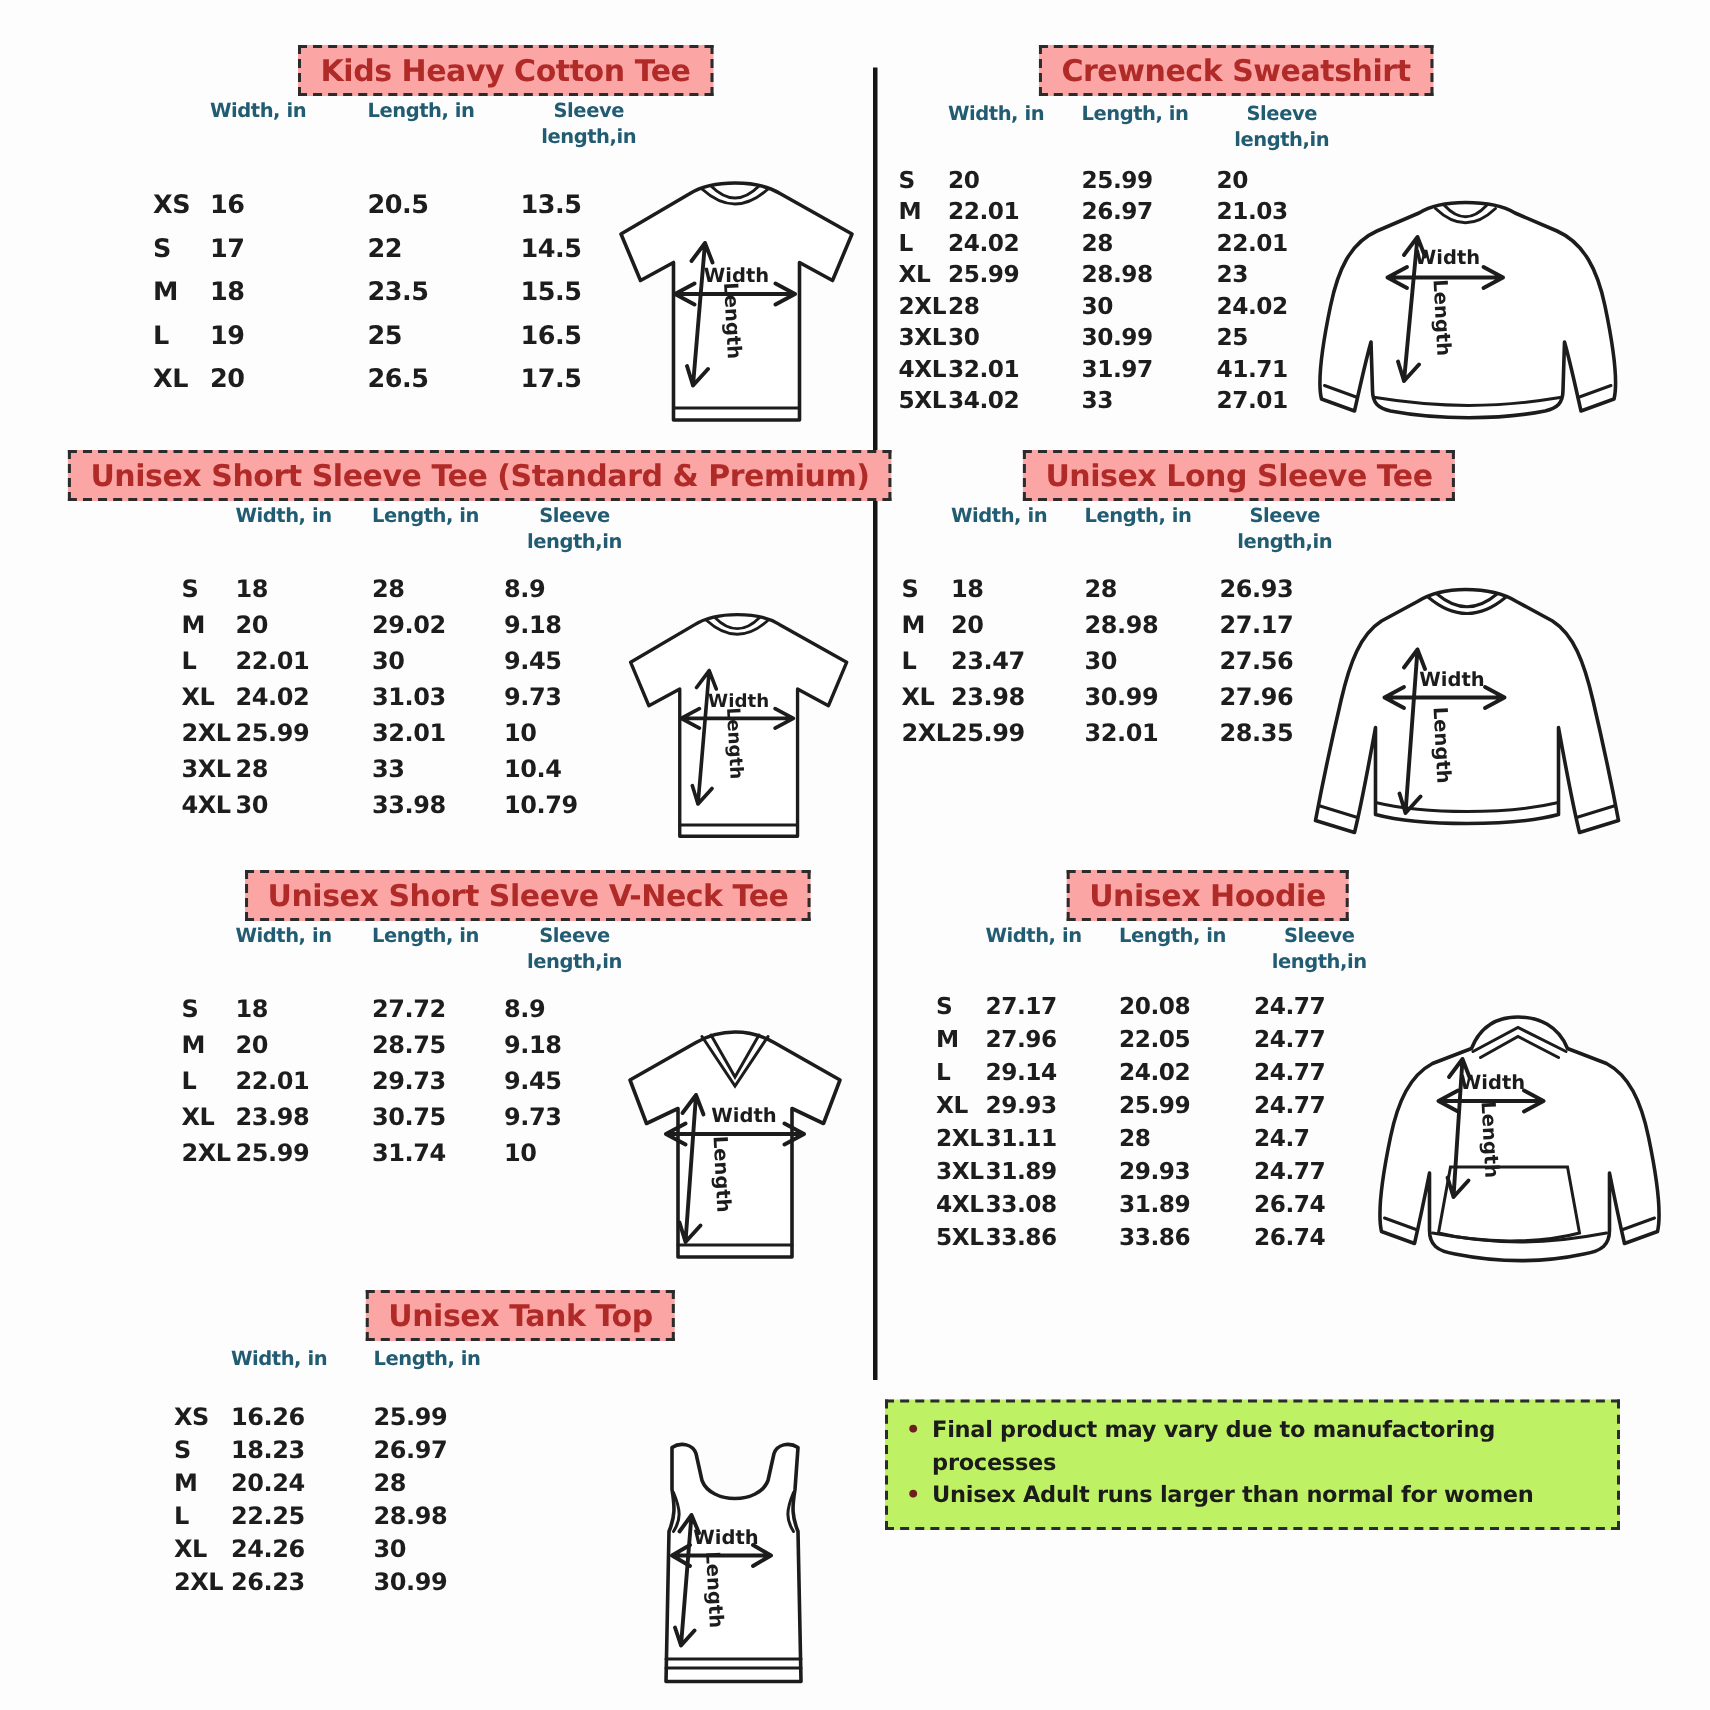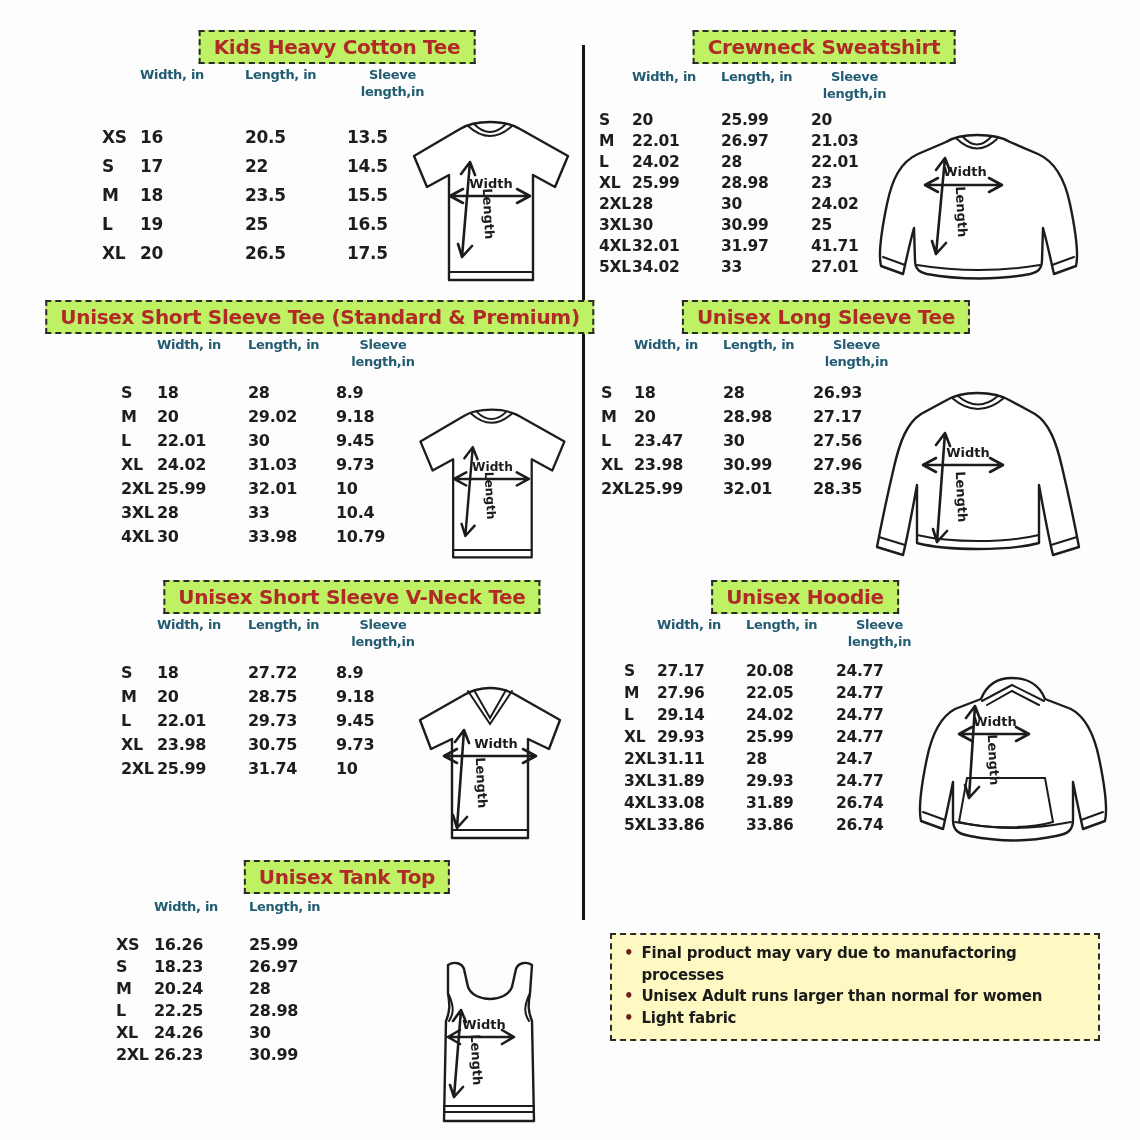--- a/index.html
+++ b/index.html
@@ -9,21 +9,21 @@
     --bullet:#6e1e1e;
   }
   html,body{margin:0;padding:0;background:#fdfdfd;}
   #canvas{
     position:relative;width:1140px;height:1140px;background:#fdfdfd;overflow:hidden;
     font-family:"DejaVu Sans", sans-serif;color:var(--ink);
   }
   .section{position:absolute;}
   .title-box{
     position:absolute;top:0;transform:translateX(-50%);
-    border:2.5px dashed #2b2b2b;background:#bef264;
+    border:2.5px dashed #2b2b2b;background:#fca5a5;
     padding:3px 13px;white-space:nowrap;
     color:var(--red);font-size:20px;font-weight:bold;letter-spacing:-0.3px;
   }
   .size-table{position:absolute;font-weight:bold;letter-spacing:-0.3px;}
   .trow{display:grid;align-items:end;}
   .grid-a .trow{grid-template-columns:38px 105px 102px 92px;}
   .grid-b .trow{grid-template-columns:36px 91px 88px 95px;}
   .grid-c .trow{grid-template-columns:33px 89px 90px 88px;}
   .grid-d .trow{grid-template-columns:38px 95px 110px;}
   .thead{color:var(--teal);font-size:13px;align-items:start;}
@@ -41,22 +41,22 @@
   .fs16{font-size:16px;}
   .fs15{font-size:15.5px;}
   .cell{padding-left:1px;}
   .illus{position:absolute;}
   .g{fill:#ffffff;stroke:#1c1c1c;stroke-width:2.4;stroke-linejoin:round;}
   .l{fill:none;stroke:#1c1c1c;stroke-width:2;stroke-linecap:round;}
   .a{fill:none;stroke:#1c1c1c;stroke-width:2.6;stroke-linecap:round;stroke-linejoin:round;}
   .t{font-family:"DejaVu Sans", sans-serif;font-size:13px;font-weight:bold;fill:#1c1c1c;}
   #divider{position:absolute;left:582px;top:45px;width:3px;height:875px;background:#151515;}
   #notes{
-    position:absolute;left:610px;top:933px;width:464px;
-    border:2.5px dashed #2b2b2b;background:#fef9c3;padding:8px 10px 10px 12px;
+    position:absolute;left:590px;top:933px;width:464px;
+    border:2.5px dashed #2b2b2b;background:#bef264;padding:8px 10px 10px 12px;
   }
   .note{
     display:flex;gap:8px;align-items:baseline;
     font-size:15px;font-weight:bold;line-height:21.5px;color:#1b1b1b;letter-spacing:-0.2px;
   }
   .note::before{content:"•";color:var(--bullet);font-size:15px;}
 </style>
 </head>
 <body>
 
@@ -485,16 +485,15 @@
       <path class="a" d="M10,77 L76,77 M10,77 l12,-7 M10,77 l12,7 M76,77 l-12,-7 M76,77 l-12,7"></path>
       <path class="a" d="M23,50 L16,137 M23,50 l-8,11 M23,50 l5,12 M16,137 l-4,-12 M16,137 l9,-10"></path>
       <text class="t" x="46" y="69" text-anchor="middle">Width</text>
       <text class="t" text-anchor="middle" transform="translate(34,100) rotate(87)">Length</text>
     </svg>
   </div>
 
   <div id="notes">
     <div class="note">Final product may vary due to manufactoring processes</div>
     <div class="note">Unisex Adult runs larger than normal for women</div>
-    <div class="note">Light fabric</div>
   </div>
 
 </div>
 
 </body></html>

